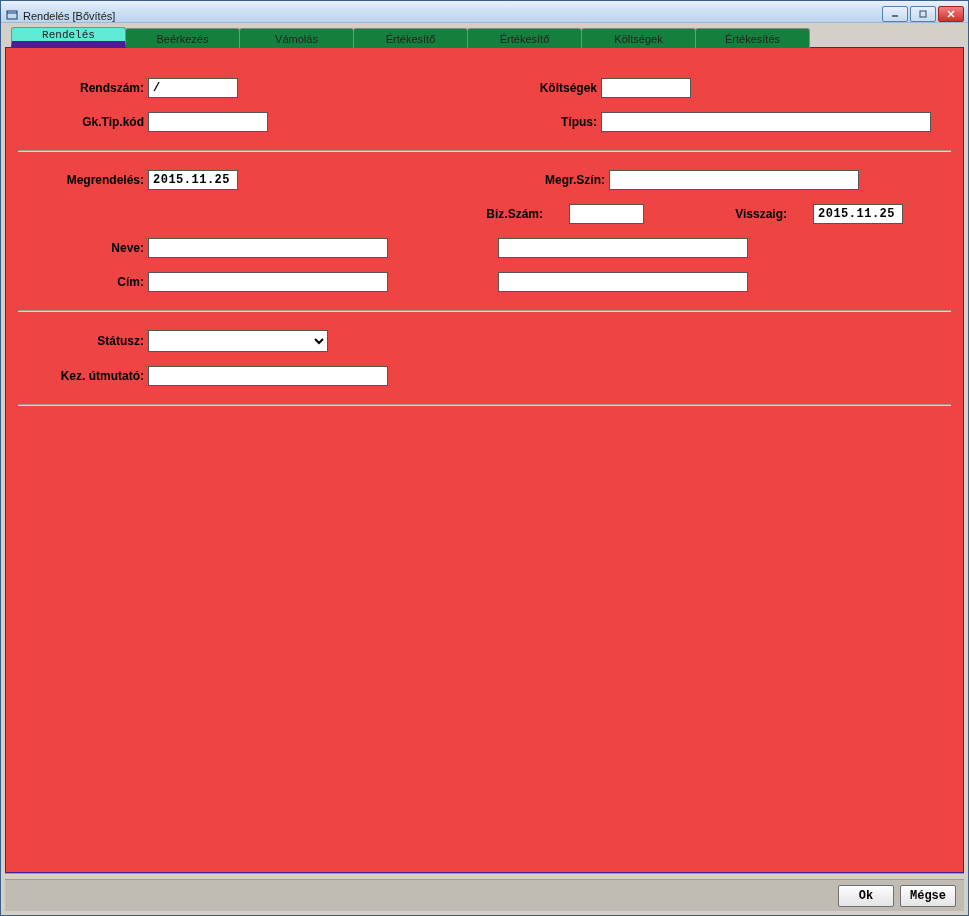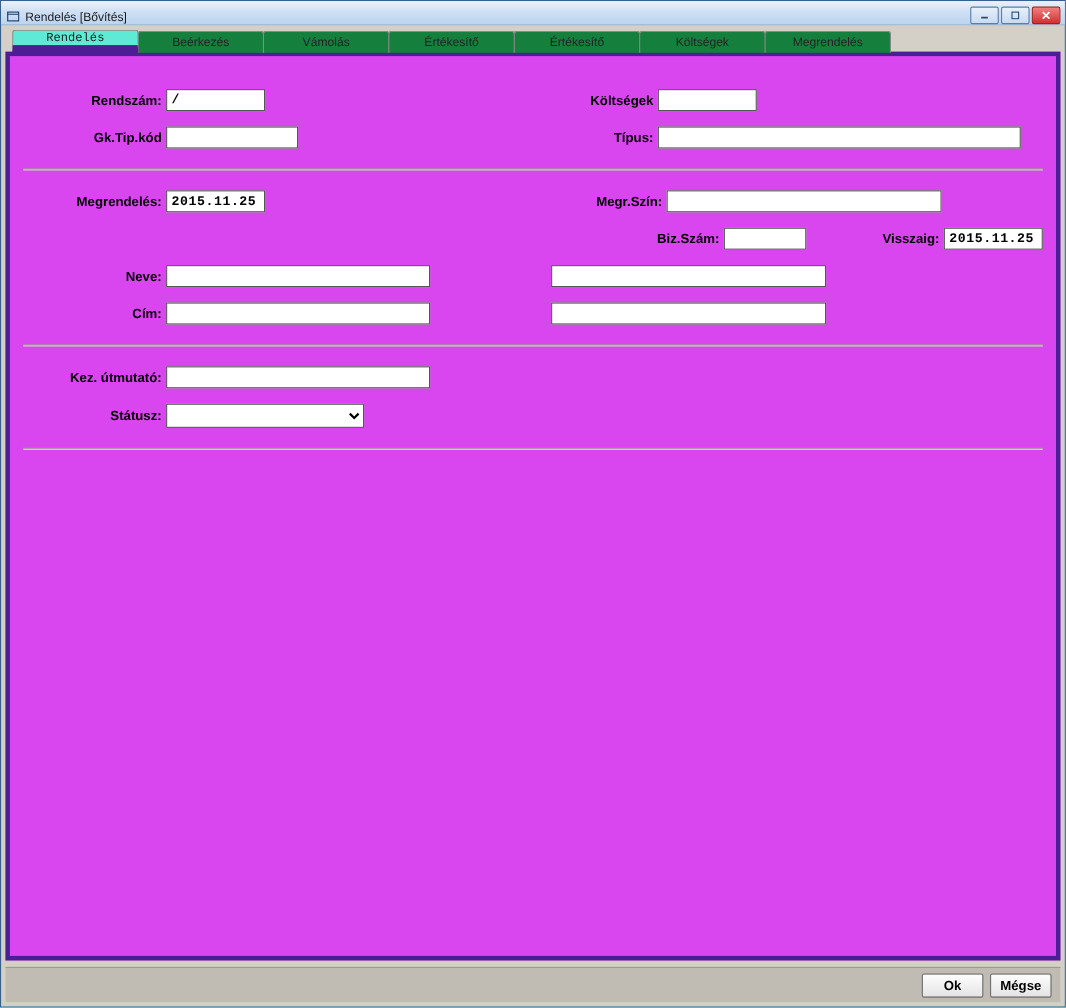--- a/index.html
+++ b/index.html
@@ -96,22 +96,22 @@
       background: #5eead4;
       border-bottom: 7px solid #4c1d95;
       position: relative;
       z-index: 3;
       height: 21px;
       margin-top: -1px;
       font-family: Liberation Mono, monospace;
     }
     .tab-panel {
       flex: 1;
-      border: 4px solid #4c1d95;
-      background: #d946ef;
+      border: 1px solid #4c1d95;
+      background: #ef4444;
       padding: 20px 0 0 0;
       position: relative;
     }
     .form-area {
       padding: 10px 12px;
     }
     .hr {
       border: none;
       border-top: 1px solid #9e9a92;
       border-bottom: 1px solid #d8d4cc;
@@ -155,20 +155,21 @@
     }
     .footer {
       height: 32px;
       background: #c0bcb4;
       border-top: 1px solid #9e9a92;
       display: flex;
       justify-content: flex-end;
       align-items: center;
       padding: 0 8px;
       gap: 6px;
+      font-family: Liberation Mono, monospace;
     }
     .btn {
       min-width: 56px;
       height: 22px;
       background: linear-gradient(to bottom, #fdfdfd, #e4e4e4);
       border: 1px solid #707070;
       border-radius: 2px;
       font-family: inherit;
       font-size: 12px;
       font-weight: bold;
@@ -215,21 +216,21 @@
   </div>
 
   <div class="content">
     <div class="tab-strip">
       <div class="tab active">Rendelés</div>
       <div class="tab">Beérkezés</div>
       <div class="tab">Vámolás</div>
       <div class="tab">Értékesítő</div>
       <div class="tab">Értékesítő</div>
       <div class="tab">Költségek</div>
-      <div class="tab">Megrendelés</div>
+      <div class="tab">Értékesítés</div>
     </div>
 
     <div class="tab-panel">
       <div class="form-area">
 
         <div class="row">
           <div class="group-left">
             <span class="lbl w130">Rendszám:</span>
             <input class="input mono" style="width: 90px;" value="/">
           </div>
@@ -261,21 +262,21 @@
           </div>
           <div style="flex:1"></div>
           <div class="group-right" style="margin-right:92px;">
             <span class="lbl" style="width:90px">Megr.Szín:</span>
             <input class="input" style="width: 250px;" value="">
           </div>
         </div>
 
         <div class="row">
           <div style="flex:1"></div>
-          <div class="group-right" style="">
+          <div class="group-right" style="margin-right:48px;gap:22px;">
             <span class="lbl" style="width:90px">Biz.Szám:</span>
             <input class="input" style="width: 75px;" value="">
             <span class="lbl" style="width:125px">Visszaig:</span>
             <input class="input mono" style="width: 90px;" value="2015.11.25">
           </div>
         </div>
 
 
         <div class="row">
           <div class="group-left">
@@ -292,31 +293,31 @@
             <input class="input" style="width: 240px;" value="">
           </div>
           <div style="width:110px"></div>
           <input class="input" style="width: 250px;" value="">
         </div>
 
         <hr class="hr">
 
         <div class="row">
           <div class="group-left">
-            <span class="lbl w130">Kez. útmutató:</span>
-            <input class="input" style="width: 240px;" value="">
-          </div>
-        </div>
-
-        <div class="row">
-          <div class="group-left">
             <span class="lbl w130">Státusz:</span>
             <select class="input" style="width:180px">
               <option></option>
             </select>
+          </div>
+        </div>
+
+        <div class="row">
+          <div class="group-left">
+            <span class="lbl w130">Kez. útmutató:</span>
+            <input class="input" style="width: 240px;" value="">
           </div>
         </div>
 
         <hr class="hr">
 
       </div>
     </div>
 
     <hr class="inner-hr-top">
     <div class="footer">

